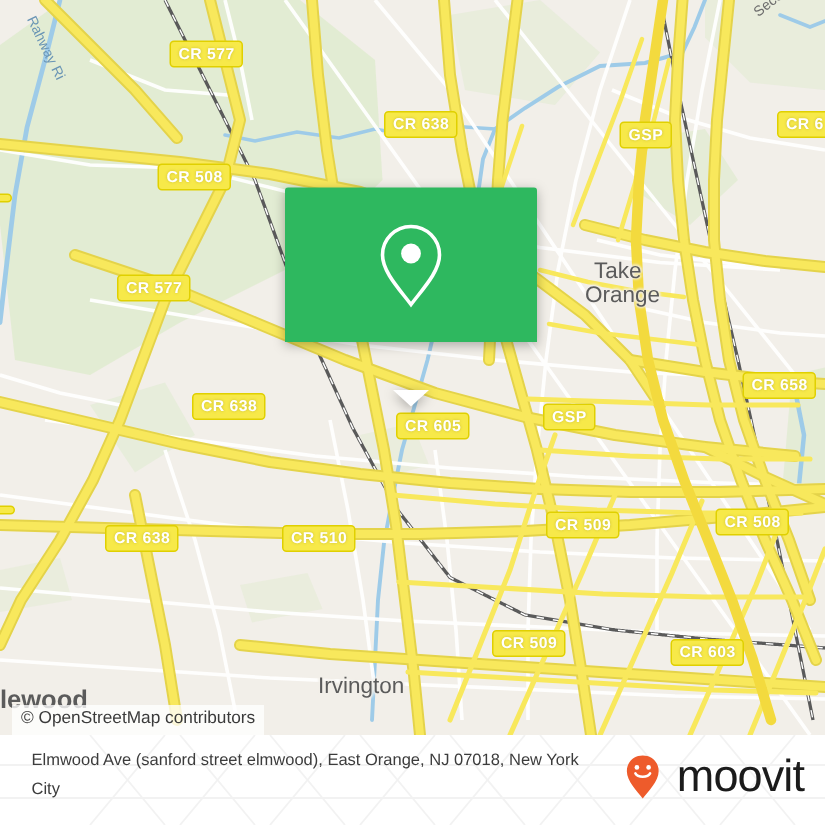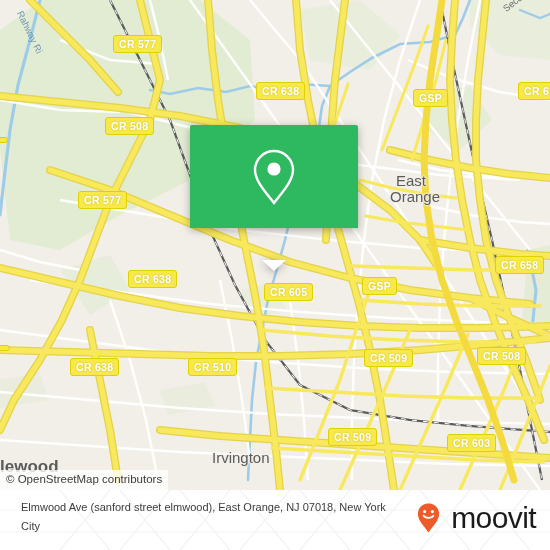--- a/index.html
+++ b/index.html
@@ -28,21 +28,20 @@
     border: 1.6px solid #e0d000;
     border-radius: 3px;
     color: #ffffff;
     font-size: 10.5px;
     font-weight: bold;
     letter-spacing: 0.3px;
     padding: 1.5px 5px 2.5px 5px;
     white-space: nowrap;
     text-shadow: 0 0 2px rgba(120,110,0,.35);
     line-height: 12px;
-    margin-top: 8px;
   }
 
   
   .place {
     position: absolute;
     color: #5b5b5b;
     font-size: 15px;
     line-height: 15px;
     white-space: pre;
     text-shadow:
@@ -91,21 +90,21 @@
     width: 0; height: 0;
     margin-left: -12px;
     border-left: 12px solid transparent;
     border-right: 12px solid transparent;
     border-top: 11px solid #ffffff;
   }
 
   
   .attribution {
     position: absolute;
-    left: 0; top: 470px;
+    left: 8px; top: 470px;
     padding: 2px 6px 12px 6px;
     background: rgba(255,255,255,.78);
     color: #3b3b3b;
     font-size: 11.5px;
     line-height: 14px;
     white-space: nowrap;
   }
 
   
   .footer {
@@ -275,21 +274,21 @@
     <div class="shield" style="left:362px;top:269px">GSP</div>
     <div class="shield" style="left:70px;top:350px">CR 638</div>
     <div class="shield" style="left:188px;top:350px">CR 510</div>
     <div class="shield" style="left:364px;top:341px">CR 509</div>
     <div class="shield" style="left:477px;top:339px">CR 508</div>
     <div class="shield" style="left:328px;top:420px">CR 509</div>
     <div class="shield" style="left:447px;top:426px">CR 603</div>
     <div class="shield" style="left:-12px;top:337px;width:22px"></div>
     <div class="shield" style="left:-14px;top:129px;width:22px"></div>
 
-    <div class="place" style="left:396px;top:173px">East</div>
+    <div class="place" style="left:396px;top:173px">Take</div>
     <div class="place" style="left:390px;top:189px">Orange</div>
     <div class="place" style="left:212px;top:450px">Irvington</div>
     <div class="place small" style="left:0px;top:459px">lewood</div>
 
     <div class="street-label" style="left:504px;top:4px;transform:rotate(-38deg);transform-origin:left center">Seco</div>
     <div class="water-label" style="left:20px;top:6px;transform:rotate(64deg);transform-origin:left center">Rahway Ri</div>
 
     <div class="popup">
       <div class="popup-head">
         <span>

